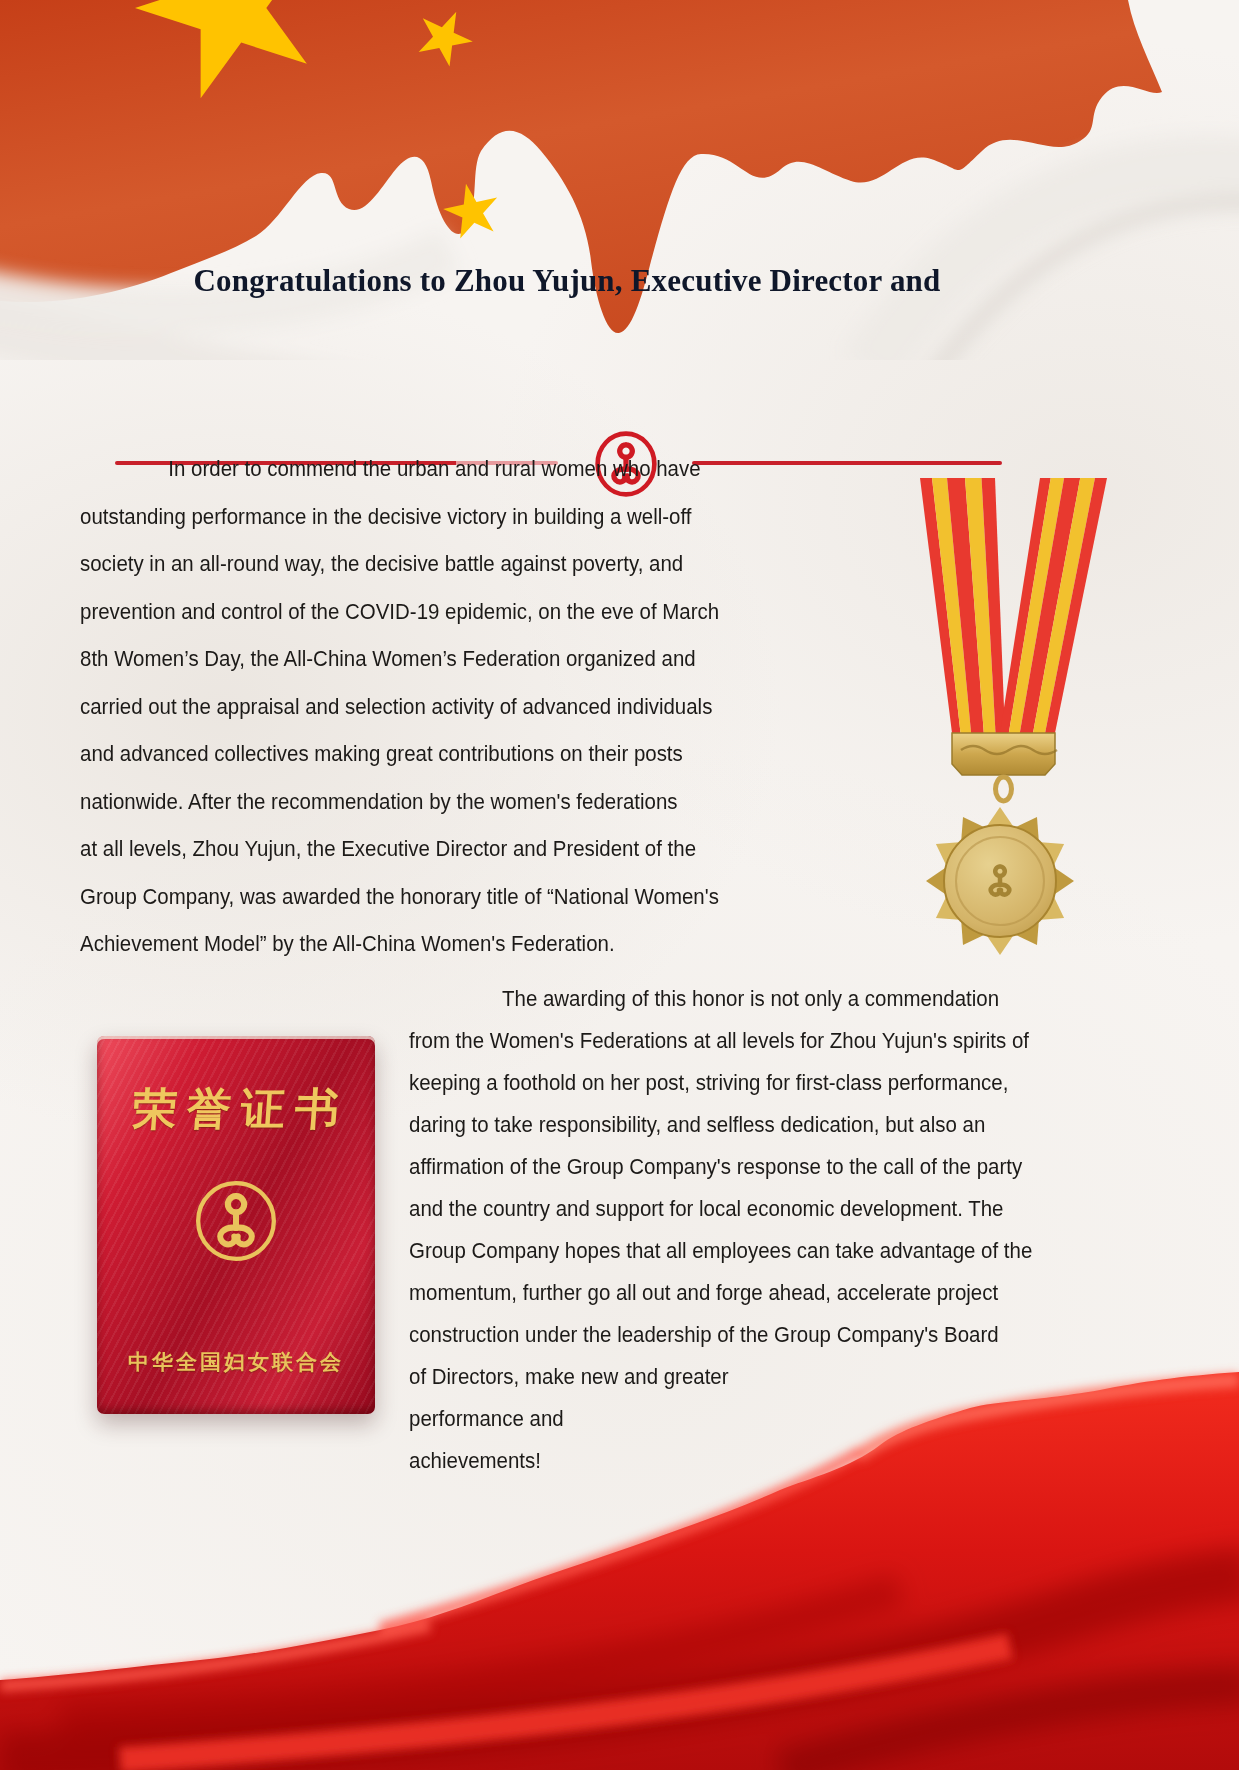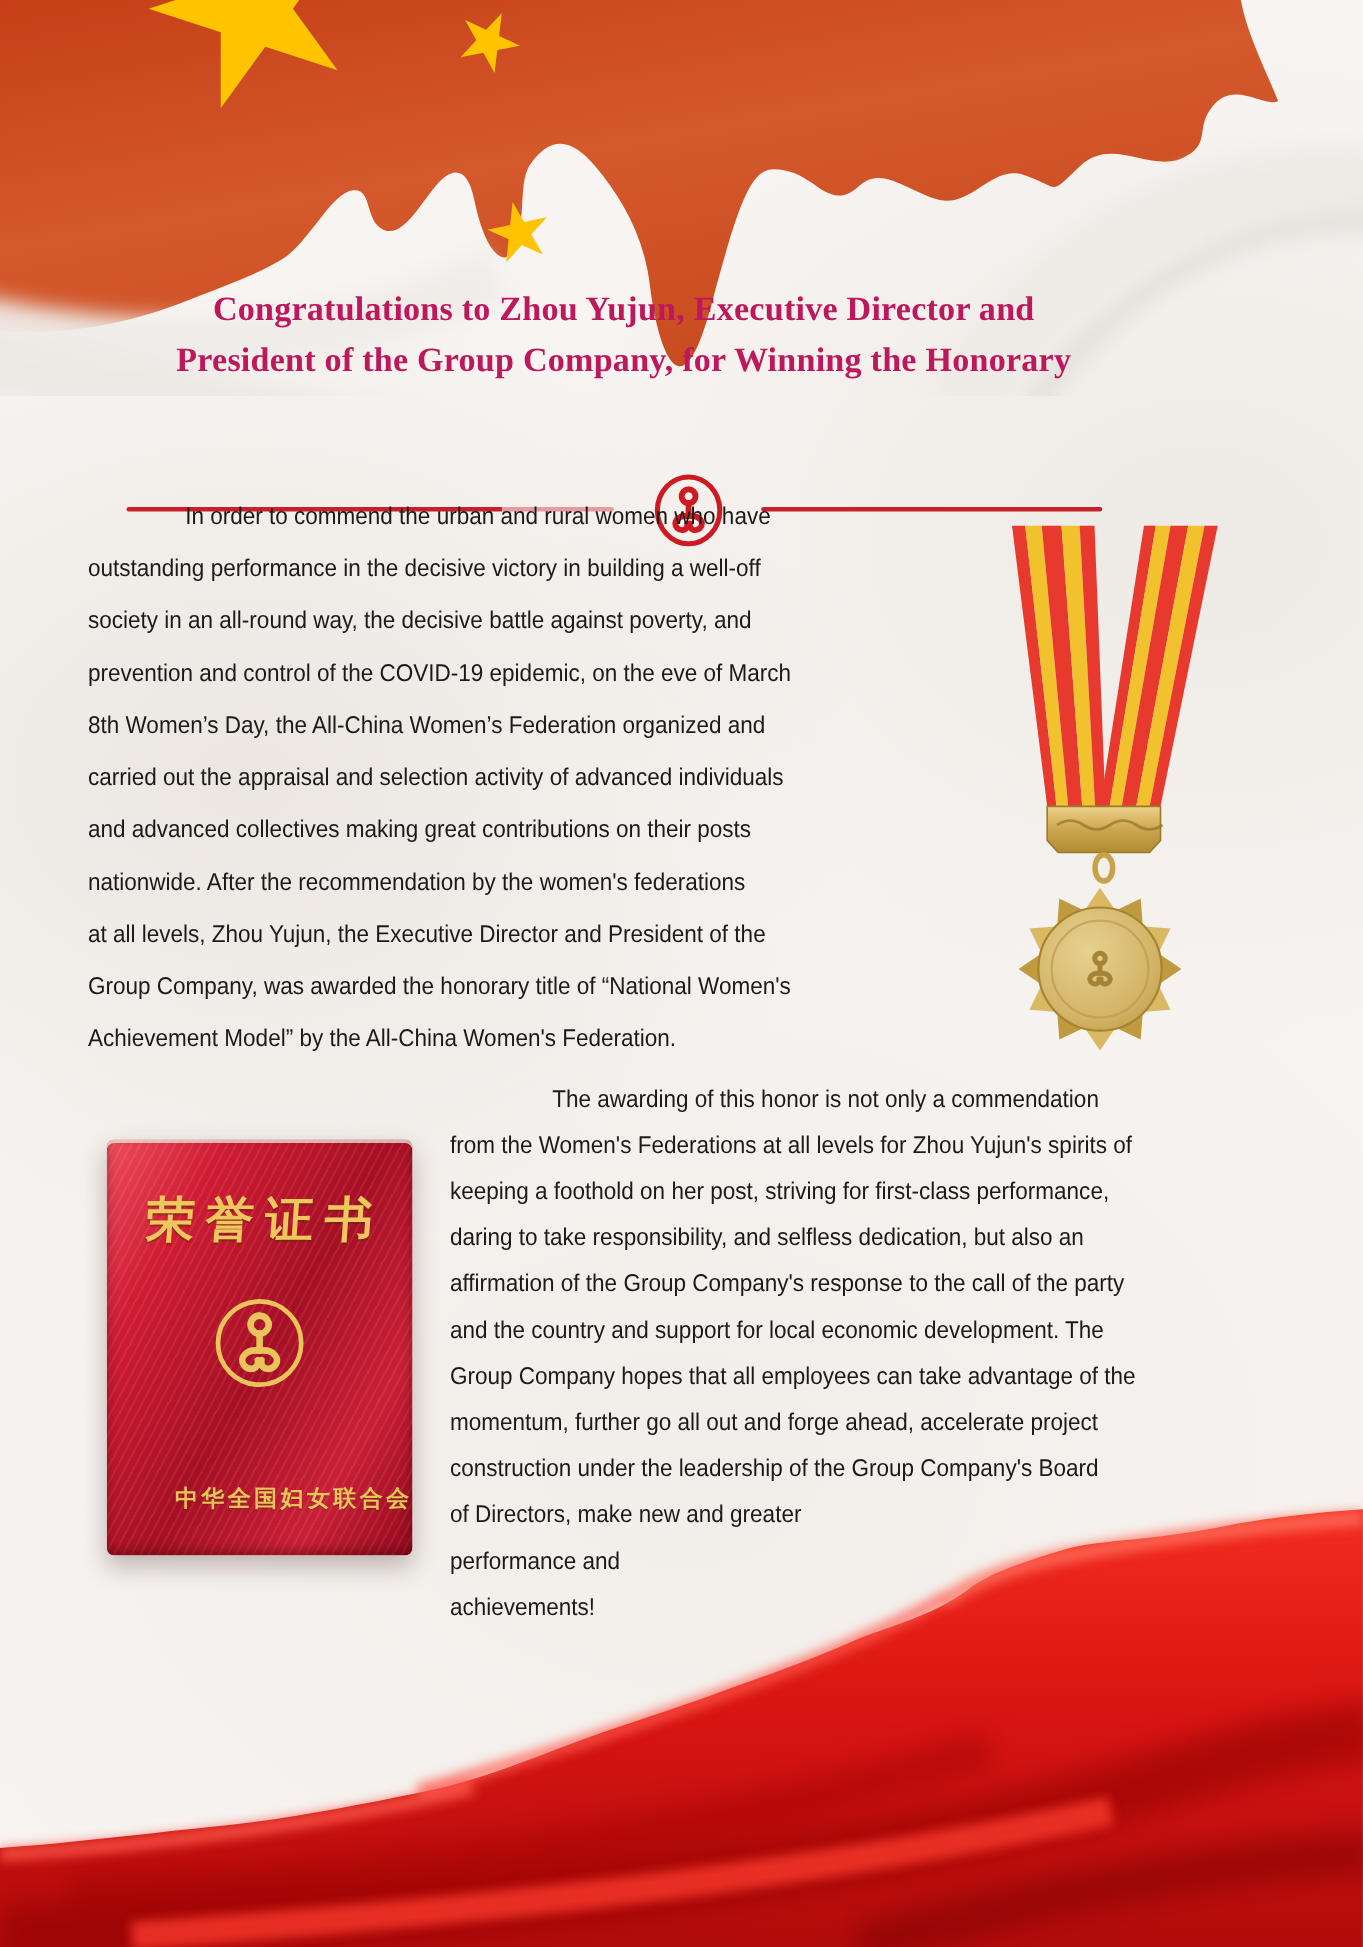--- a/index.html
+++ b/index.html
@@ -11,21 +11,21 @@
       radial-gradient(ellipse 900px 700px at 18% 40%, rgba(226,219,211,.55), transparent 62%),
       radial-gradient(ellipse 1000px 760px at 88% 28%, rgba(229,223,216,.5), transparent 60%),
       radial-gradient(ellipse 1200px 900px at 50% 75%, rgba(235,230,224,.45), transparent 65%),
       #f7f4f1;
   }
   .abs{position:absolute;}
   
   .title-block{
     left:62px;top:258px;width:1010px;text-align:center;
     font-family:"Liberation Serif",serif;font-weight:bold;
-    font-size:31px;line-height:46px;color:#be185d;letter-spacing:.2px;
+    font-size:31px;line-height:46px;color:#0f172a;letter-spacing:.2px;
   }
   
   .divider-line{height:4px;top:461px;border-radius:2px;}
   .divider-left{left:115px;width:443px;
     background:linear-gradient(to right,#c8202a 0 77%,#e89b9e 77% 100%);}
   .divider-right{left:692px;width:310px;background:#c8202a;}
   .divider-emblem{left:593px;top:428px;width:66px;height:72px;color:#cf1a23;}
   
   .para{color:#1c1a18;font-size:22px;}
   .para .line{white-space:nowrap;transform:scaleX(.93);transform-origin:0 50%;}
@@ -43,21 +43,21 @@
                inset 0 -4px 10px rgba(60,0,0,.45);
   }
   .cert-title{
     position:absolute;left:0;top:44px;width:100%;text-align:center;
     font-family:"Liberation Serif",serif;font-weight:bold;font-size:44px;
     color:#efc75e;letter-spacing:10px;text-indent:10px;transform:skewX(-4deg);
     text-shadow:0 1px 1px rgba(90,40,0,.5);
   }
   .cert-emblem{position:absolute;left:96px;top:142px;width:86px;height:86px;color:#e9c35c;}
   .cert-issuer{
-    position:absolute;left:0;top:312px;width:100%;text-align:right;
+    position:absolute;left:0;top:312px;width:100%;text-align:center;
     font-weight:bold;font-size:21px;color:#e9c35c;letter-spacing:3px;
     text-shadow:0 1px 1px rgba(90,40,0,.5);
   }
   svg{display:block;}
 </style>
 </head>
 <body>
 
 <svg class="abs" style="left:0;top:0" width="1239" height="360" viewBox="0 0 1239 360">
   <defs>
@@ -104,21 +104,20 @@
   <g fill="none" filter="url(#soft)">
     <path d="M-30,290 C180,335 340,305 450,250" stroke="#efece8" stroke-width="46" opacity=".95"></path>
     <path d="M-40,320 C240,390 480,400 640,520" stroke="#ecE8e3" stroke-width="58" opacity=".9"></path>
     <path d="M870,370 C975,205 1120,150 1270,170" stroke="#edeae6" stroke-width="60" opacity=".9"></path>
     <path d="M930,380 C1030,240 1150,190 1280,205" stroke="#dcd7d1" stroke-width="14" opacity=".8"></path>
   </g>
 </svg>
 
 <div class="abs title-block">
   <div>Congratulations to Zhou Yujun, Executive Director and</div>
-  <div>President of the Group Company, for Winning the Honorary</div>
 </div>
 
 <div class="abs divider-line divider-left"></div>
 <div class="abs divider-line divider-right"></div>
 <svg class="abs divider-emblem" viewBox="0 0 100 100">
   <g stroke="currentColor" fill="none" stroke-width="8" stroke-linecap="round" stroke-linejoin="round">
     <ellipse cx="50" cy="50" rx="43" ry="46" stroke-width="7"></ellipse>
     <path d="M50,21 a9.5,9.5 0 1 0 0.02,0"></path>
     <path d="M50,40 V58"></path>
     <path d="M50,58 C36,56 27,66 34,74 C40,80 50,77 48,68"></path>

